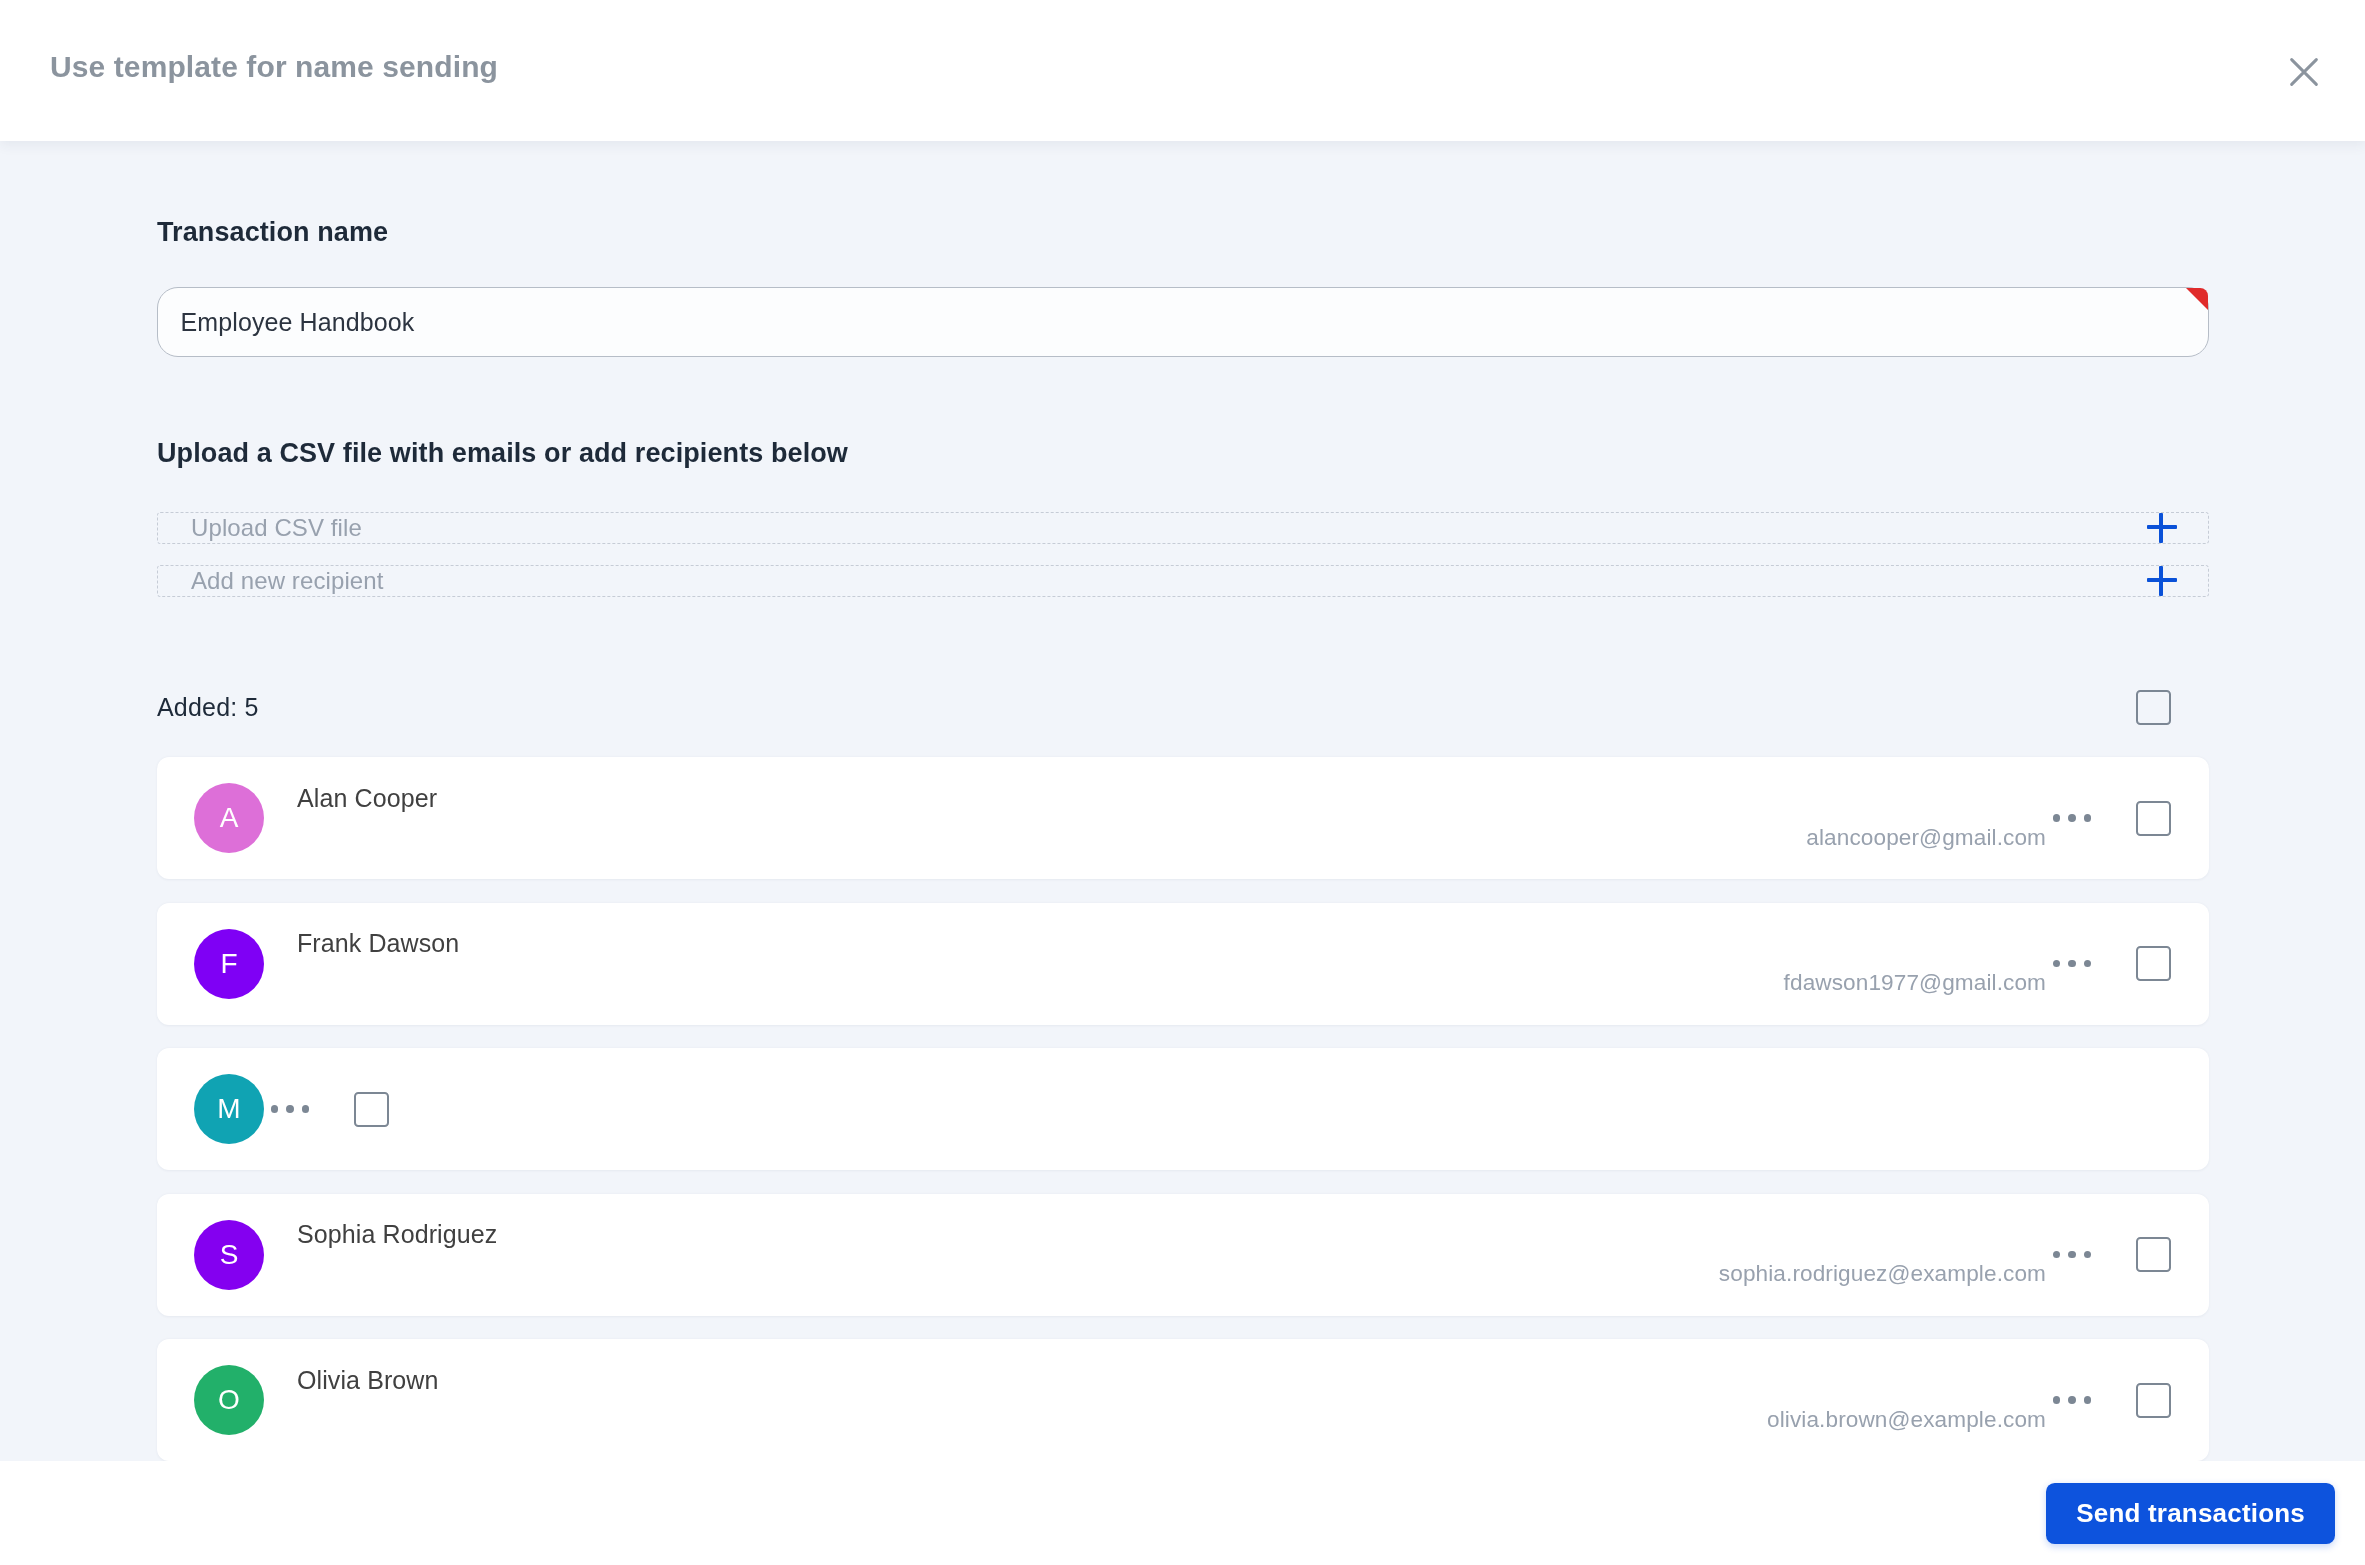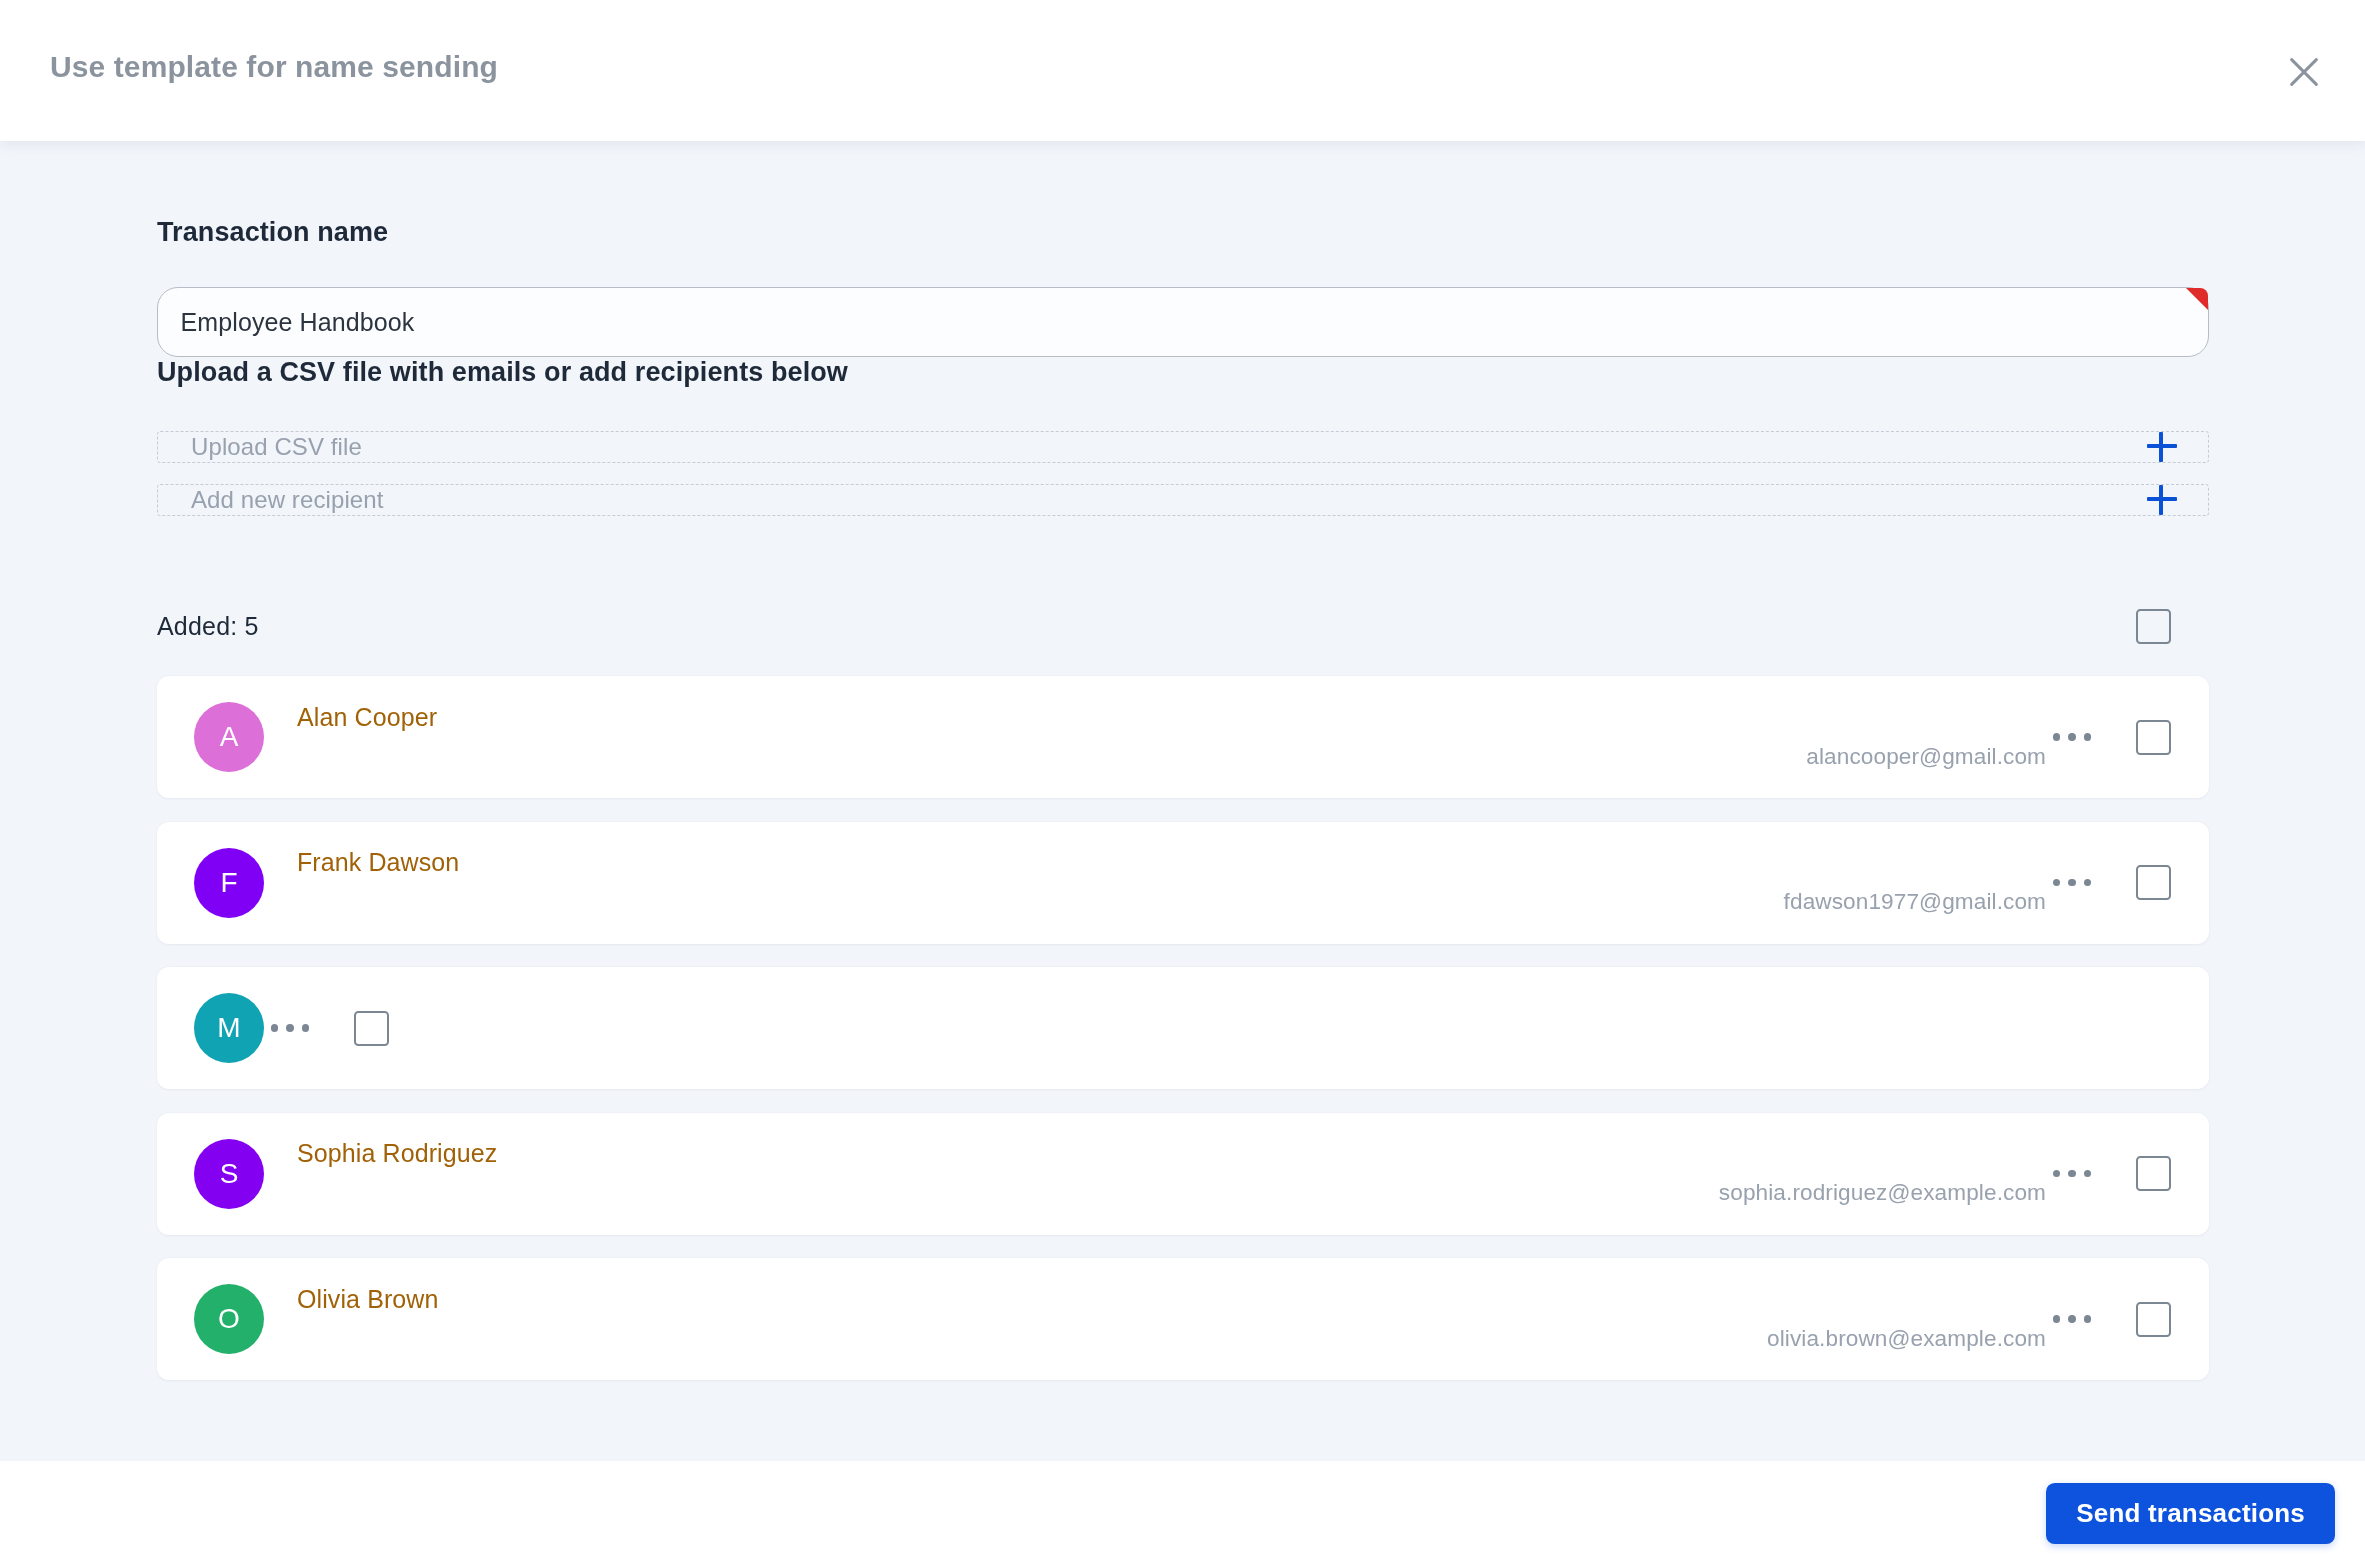--- a/index.html
+++ b/index.html
@@ -115,21 +115,21 @@
     top: 1.4px;
     right: 1.4px;
     width: 0;
     height: 0;
     border-top: 22.6px solid #e02b2b;
     border-left: 22.6px solid transparent;
     border-top-right-radius: 7.8px;
     pointer-events: none;
   }
 
-  .label-upload { display: block; }
+  .label-upload { margin-top: 81px; display: block; }
 
   
   .dropzone-row {
     display: flex;
     margin-top: 43px;
     width: 2052px;
     gap: 21px;
     flex-direction: column;
   }
 
@@ -233,21 +233,21 @@
     margin-left: 33px;
     display: flex;
     flex-direction: column;
     justify-content: center;
     flex: 1 1 auto;
     min-width: 0;
   }
 
   .recipient-name {
     font-size: 25px;
-    color: #a16207;
+    color: #404040;
     letter-spacing: 0.1px;
     line-height: 1.35;
   }
 
   .recipient-email {
     font-size: 22.6px;
     color: #98a1ae;
     letter-spacing: 0.1px;
     line-height: 1.45;
     margin-top: 6px;

